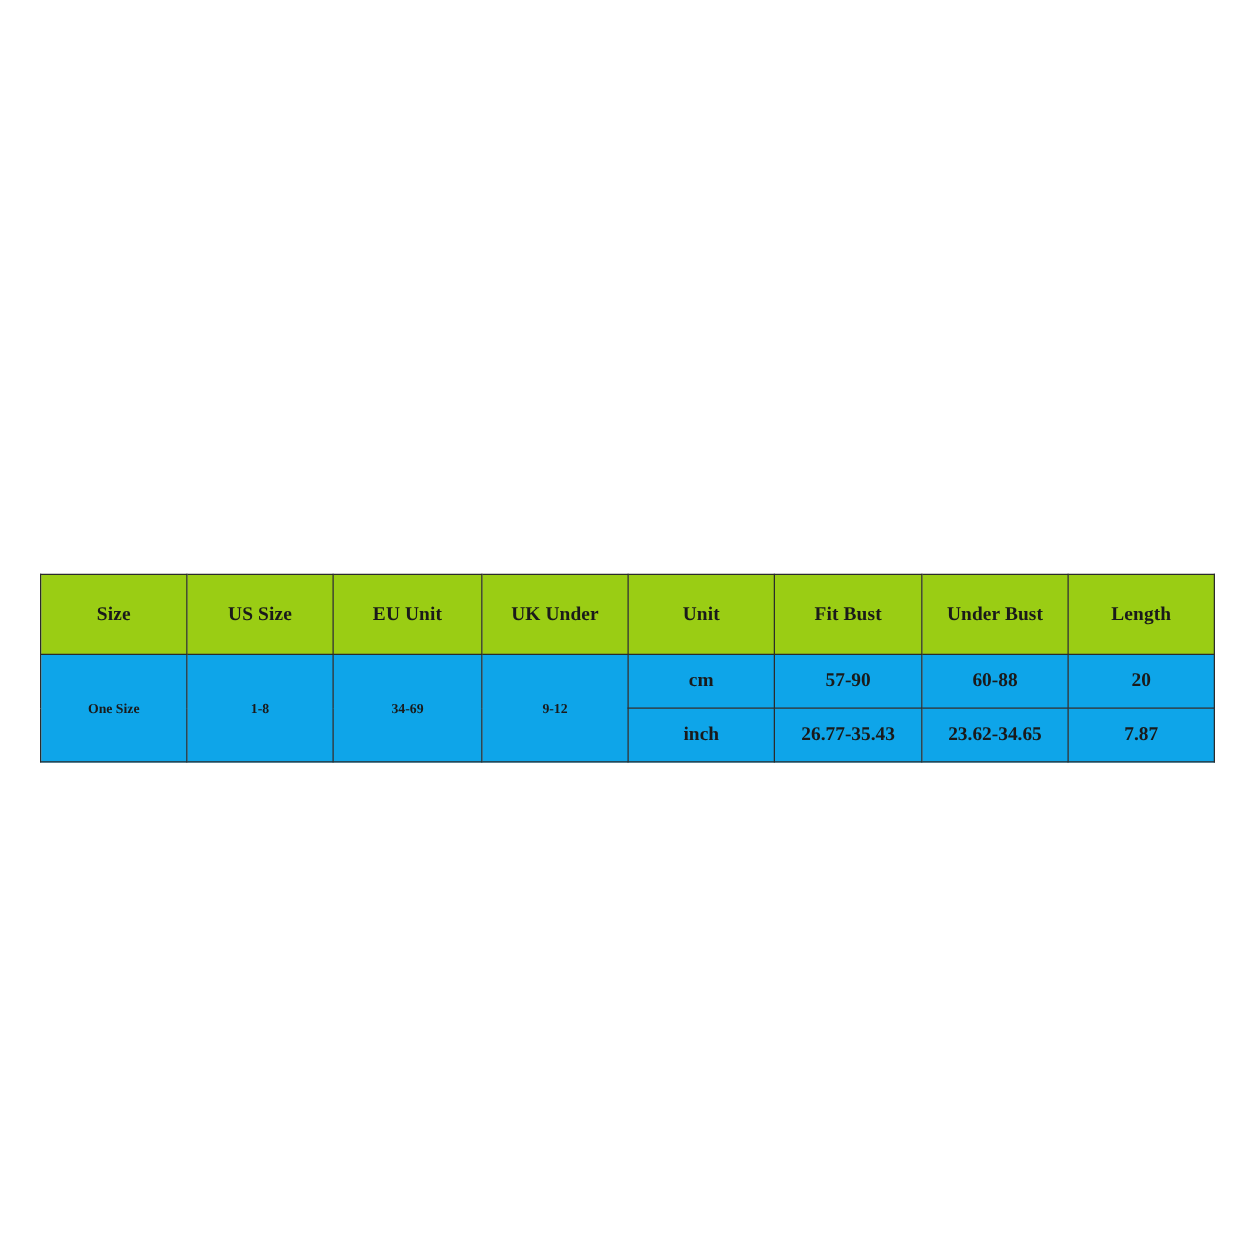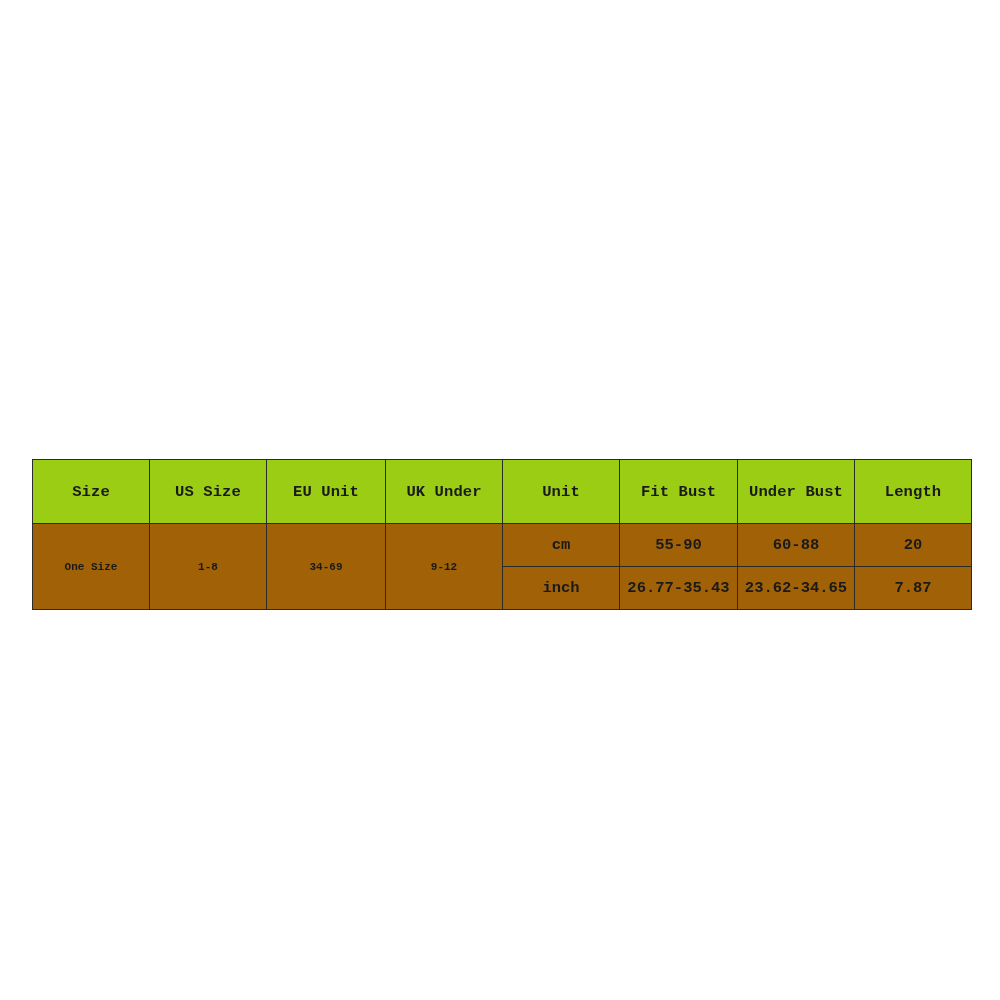--- a/index.html
+++ b/index.html
@@ -29,33 +29,33 @@
     background: #ffffff;
   }
 
   table.size-chart th,
   table.size-chart td {
     border: 1.5px solid #2b2b2b;
     text-align: center;
     vertical-align: middle;
     color: #1a1a1a;
     font-weight: bold;
-    font-family: Liberation Mono, monospace;
+    font-family: Liberation Serif, serif;
     padding: 0;
   }
 
   table.size-chart thead th {
     background: #9acd14;
     height: 63px;
     font-size: 15.5px;
     letter-spacing: 0.1px;
   }
 
   table.size-chart tbody td {
-    background: #a16207;
+    background: #0ea5e9;
     height: 42px;
     font-size: 15.5px;
   }
 
   table.size-chart tbody td.span-cell {
     font-size: 11px;
   }
 
   
   col.c-size      { width: 117px; }
@@ -94,21 +94,21 @@
         <th>Length</th>
       </tr>
     </thead>
     <tbody>
       <tr>
         <td class="span-cell" rowspan="2">One Size</td>
         <td class="span-cell" rowspan="2">1-8</td>
         <td class="span-cell" rowspan="2">34-69</td>
         <td class="span-cell" rowspan="2">9-12</td>
         <td>cm</td>
-        <td>55-90</td>
+        <td>57-90</td>
         <td>60-88</td>
         <td>20</td>
       </tr>
       <tr>
         <td>inch</td>
         <td>26.77-35.43</td>
         <td>23.62-34.65</td>
         <td>7.87</td>
       </tr>
     </tbody>

